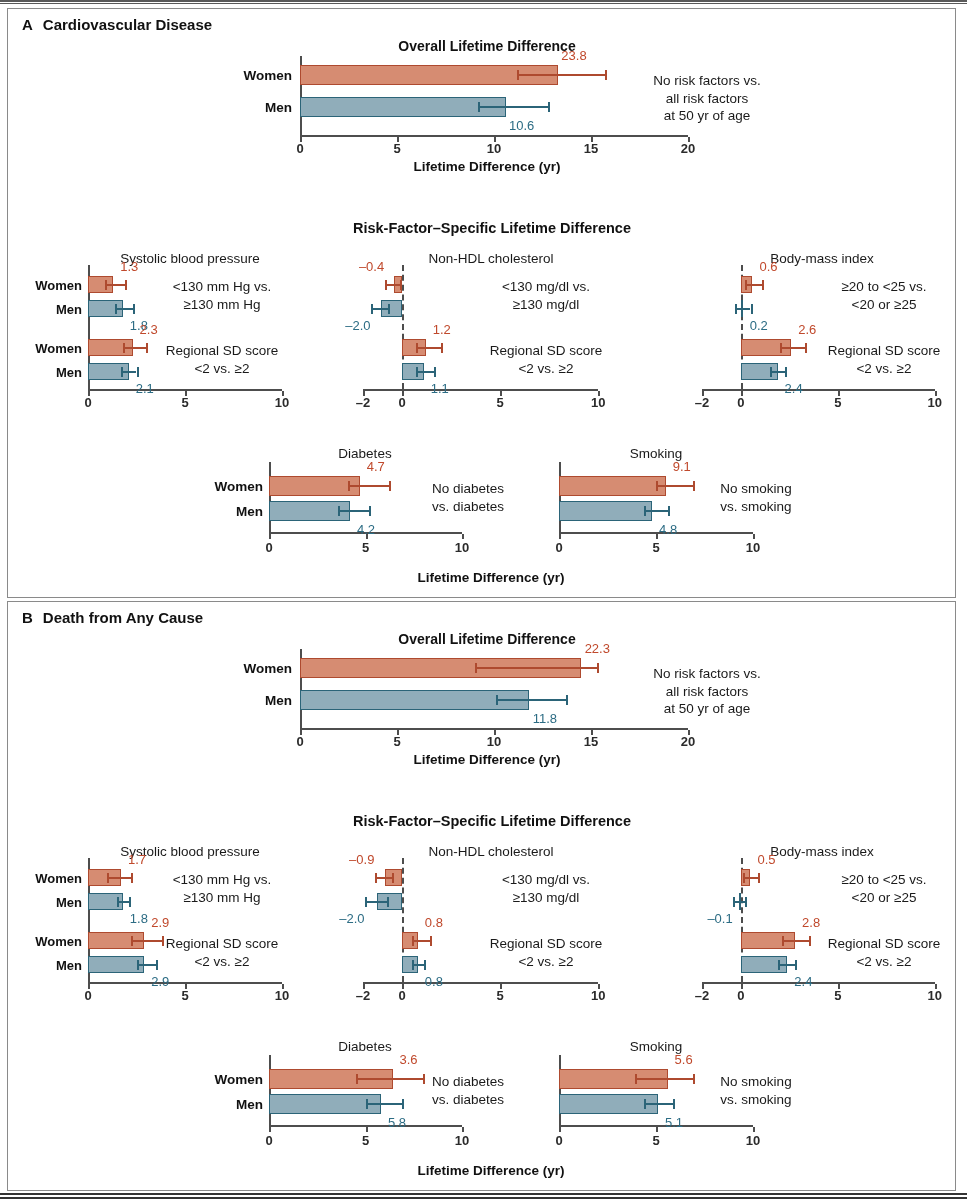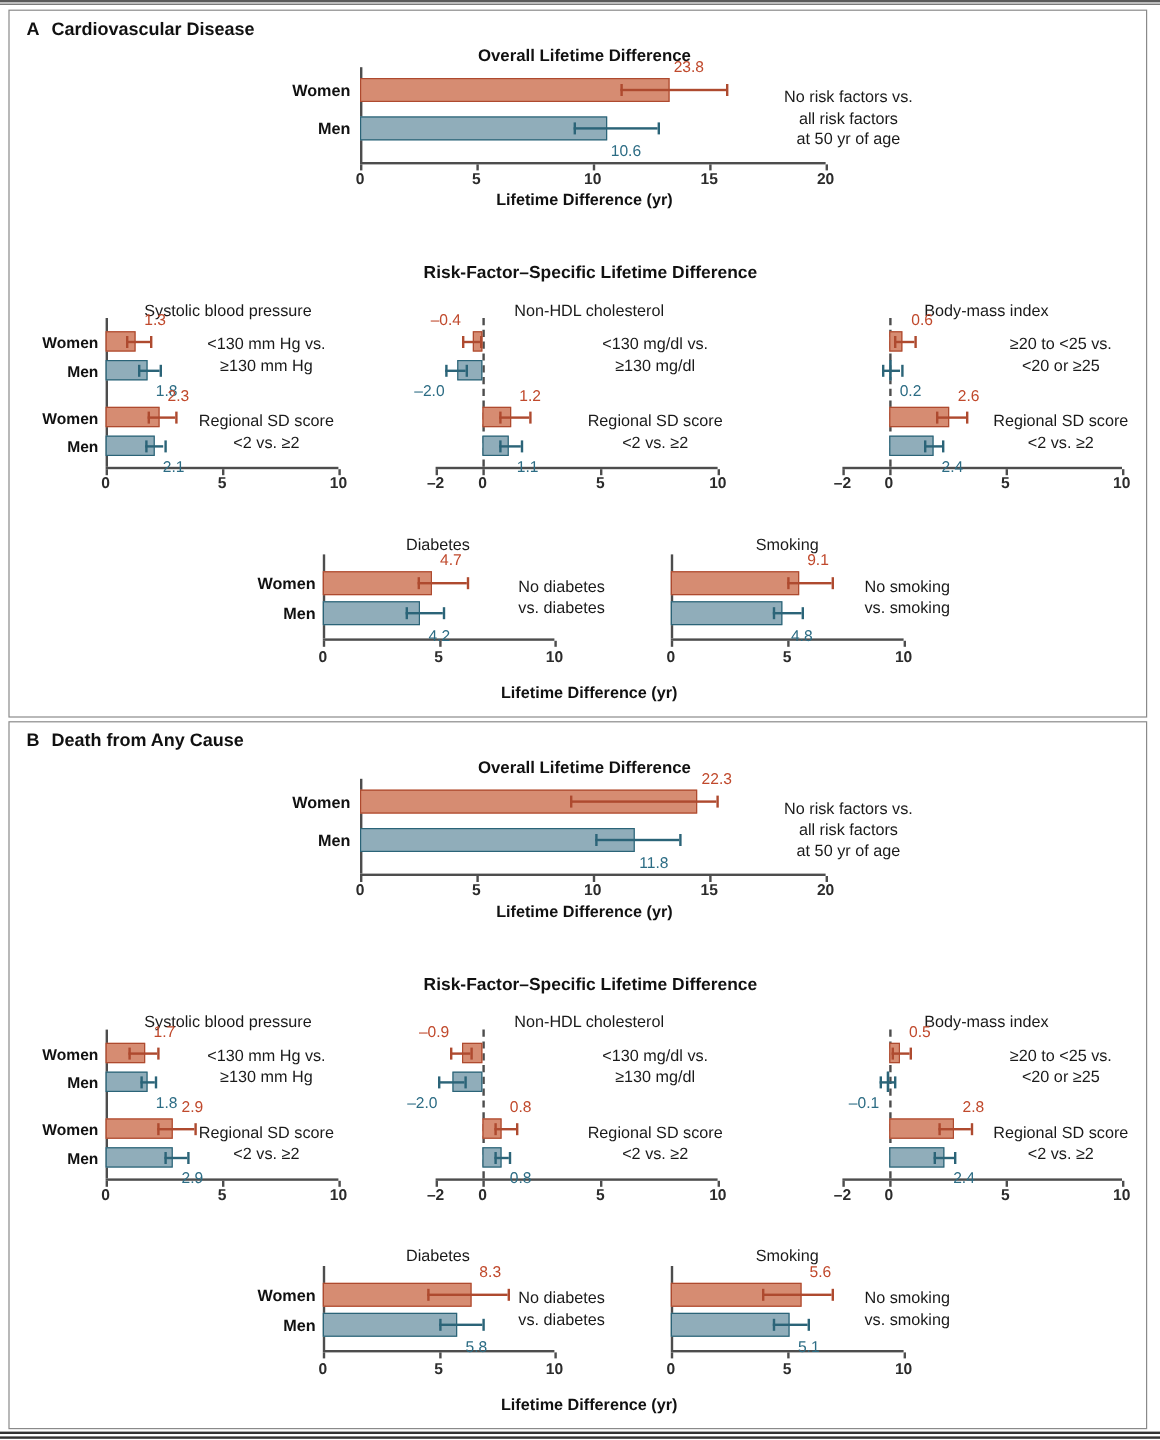--- a/index.html
+++ b/index.html
@@ -357,21 +357,21 @@
       <div style="position: absolute; left: 261px; top: 525px; width: 0px; height: 5px; border-left: 2px solid rgb(77, 77, 77);"></div>
       <div style="position: absolute; transform: translateX(-50%); white-space: nowrap; left: 261px; top: 531px; font: 600 13px &quot;Liberation Sans&quot;, sans-serif; color: rgb(43, 43, 43);">0</div>
       <div style="position: absolute; left: 357.5px; top: 525px; width: 0px; height: 5px; border-left: 2px solid rgb(77, 77, 77);"></div>
       <div style="position: absolute; transform: translateX(-50%); white-space: nowrap; left: 357.5px; top: 531px; font: 600 13px &quot;Liberation Sans&quot;, sans-serif; color: rgb(43, 43, 43);">5</div>
       <div style="position: absolute; left: 454px; top: 525px; width: 0px; height: 5px; border-left: 2px solid rgb(77, 77, 77);"></div>
       <div style="position: absolute; transform: translateX(-50%); white-space: nowrap; left: 454px; top: 531px; font: 600 13px &quot;Liberation Sans&quot;, sans-serif; color: rgb(43, 43, 43);">10</div>
       <div style="position: absolute; left: 261px; top: 467px; width: 123.52px; height: 20px; background: rgb(214, 140, 114); border: 1.5px solid rgb(174, 74, 47); box-sizing: border-box;"></div>
       <div style="position: absolute; left: 347.85px; top: 476px; width: 67.55px; height: 0px; border-top: 2px solid rgb(174, 74, 47);"></div>
       <div style="position: absolute; left: 347.85px; top: 472px; width: 0px; height: 10px; border-left: 2px solid rgb(174, 74, 47);"></div>
       <div style="position: absolute; left: 415.4px; top: 472px; width: 0px; height: 10px; border-left: 2px solid rgb(174, 74, 47);"></div>
-      <div style="position: absolute; transform: translateX(-50%); white-space: nowrap; left: 400.52px; top: 450px; font: 13px &quot;Liberation Sans&quot;, sans-serif; color: rgb(192, 73, 44);">8.3</div>
+      <div style="position: absolute; transform: translateX(-50%); white-space: nowrap; left: 400.52px; top: 450px; font: 13px &quot;Liberation Sans&quot;, sans-serif; color: rgb(192, 73, 44);">3.6</div>
       <div style="position: absolute; left: 261px; top: 492px; width: 111.94px; height: 20px; background: rgb(144, 173, 186); border: 1.5px solid rgb(43, 100, 120); box-sizing: border-box;"></div>
       <div style="position: absolute; left: 357.5px; top: 501px; width: 36.67px; height: 0px; border-top: 2px solid rgb(43, 100, 120);"></div>
       <div style="position: absolute; left: 357.5px; top: 497px; width: 0px; height: 10px; border-left: 2px solid rgb(43, 100, 120);"></div>
       <div style="position: absolute; left: 394.17px; top: 497px; width: 0px; height: 10px; border-left: 2px solid rgb(43, 100, 120);"></div>
       <div style="position: absolute; transform: translateX(-50%); white-space: nowrap; left: 388.94px; top: 513px; font: 13px &quot;Liberation Sans&quot;, sans-serif; color: rgb(44, 108, 132);">5.8</div>
       <div style="position: absolute; transform: translateX(-50%); white-space: nowrap; left: 460px; top: 472px; font: 13.5px &quot;Liberation Sans&quot;, sans-serif; color: rgb(26, 26, 26);">No diabetes</div>
       <div style="position: absolute; transform: translateX(-50%); white-space: nowrap; left: 460px; top: 490px; font: 13.5px &quot;Liberation Sans&quot;, sans-serif; color: rgb(26, 26, 26);">vs. diabetes</div>
       <div style="position: absolute; left: 165px; top: 470px; width: 90px; text-align: right; font: bold 13.5px &quot;Liberation Sans&quot;, sans-serif; color: rgb(17, 17, 17);">Women</div>
       <div style="position: absolute; left: 165px; top: 495px; width: 90px; text-align: right; font: bold 13.5px &quot;Liberation Sans&quot;, sans-serif; color: rgb(17, 17, 17);">Men</div>
       <div style="position: absolute; transform: translateX(-50%); white-space: nowrap; left: 648px; top: 437px; font: 13.5px &quot;Liberation Sans&quot;, sans-serif; color: rgb(26, 26, 26);">Smoking</div>

